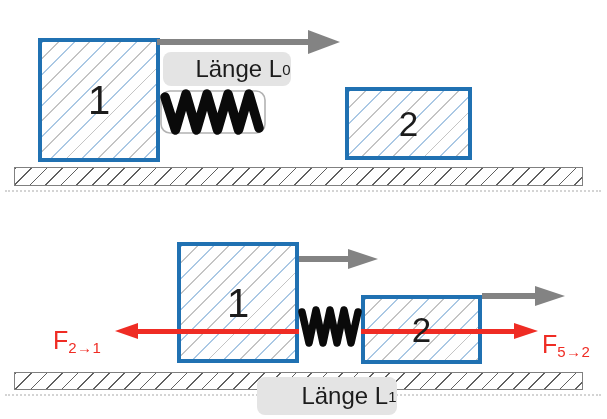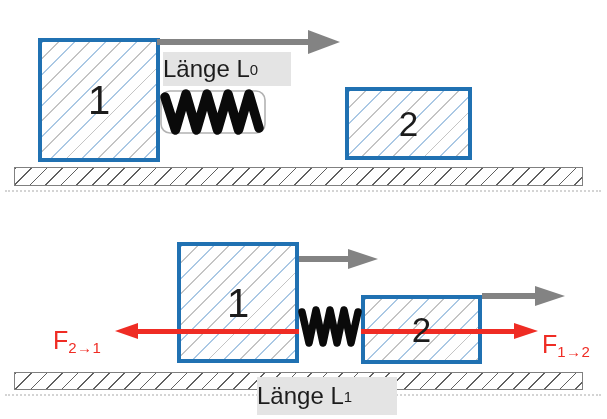--- a/index.html
+++ b/index.html
@@ -33,22 +33,22 @@
   .arrow{position:absolute;display:flex;align-items:center;z-index:5;}
   .shaft{height:6px;background:var(--arrow_gray,#838383);}
   .head-right{width:0;height:0;border-top:12px solid transparent;border-bottom:12px solid transparent;border-left:32px solid var(--arrow_gray,#838383);}
   .head-right.sm{border-top-width:10px;border-bottom-width:10px;border-left-width:30px;}
   .red .shaft{height:5px;background:var(--force_red,#ef2c24);}
   .rhead-left{width:0;height:0;border-top:8px solid transparent;border-bottom:8px solid transparent;border-right:23px solid var(--force_red,#ef2c24);}
   .rhead-right{width:0;height:0;border-top:8px solid transparent;border-bottom:8px solid transparent;border-left:24px solid var(--force_red,#ef2c24);}
   .spring{position:absolute;z-index:4;}
   .tag{
     position:absolute;z-index:7;background:var(--label_bg,#e4e4e4);
-    display:flex;align-items:center;justify-content:flex-start;
-    font-size:24px;color:var(--text_dark,#1c1c1c);white-space:nowrap;
+    display:flex;align-items:center;justify-content:flex-end;
+    font-size:24px;color:var(--text_dark,#1c1c1c);white-space:nowrap;border-radius:8px;
   }
   .tag sub,.force-label sub{font-size:15px;vertical-align:-0.25em;letter-spacing:0.5px;}
   .force-label{
     position:absolute;z-index:7;color:var(--force_red,#ef2c24);
     font-size:25px;line-height:1;white-space:nowrap;margin-top:8px;
   }
 </style>
 </head>
 <body>
 
@@ -112,21 +112,21 @@
   </div>
 
   <svg class="spring" style="left:297px;top:303px;" width="66" height="48" viewBox="0 0 66 48">
     <path d="M5,9 L12,40 L19,7 L26,40 L33,7 L40,40 L47,7 L54,40 L61,9" fill="none" stroke="var(--spring_black,#0a0a0a)" stroke-width="7.5" stroke-linecap="round" stroke-linejoin="round"></path>
   </svg>
 
   <div class="force-label" style="left:53px;top:320px;">
     <span>F</span><sub>2→1</sub>
   </div>
   <div class="force-label" style="left:542px;top:324px;">
-    <span>F</span><sub>1→2</sub>
+    <span>F</span><sub>5→2</sub>
   </div>
 
   <div class="tag" style="left:257px;top:377px;width:140px;height:38px;">
     <span>Länge L</span>
       <sub>1</sub>
   </div>
 
 </div>
 
 </body></html>

